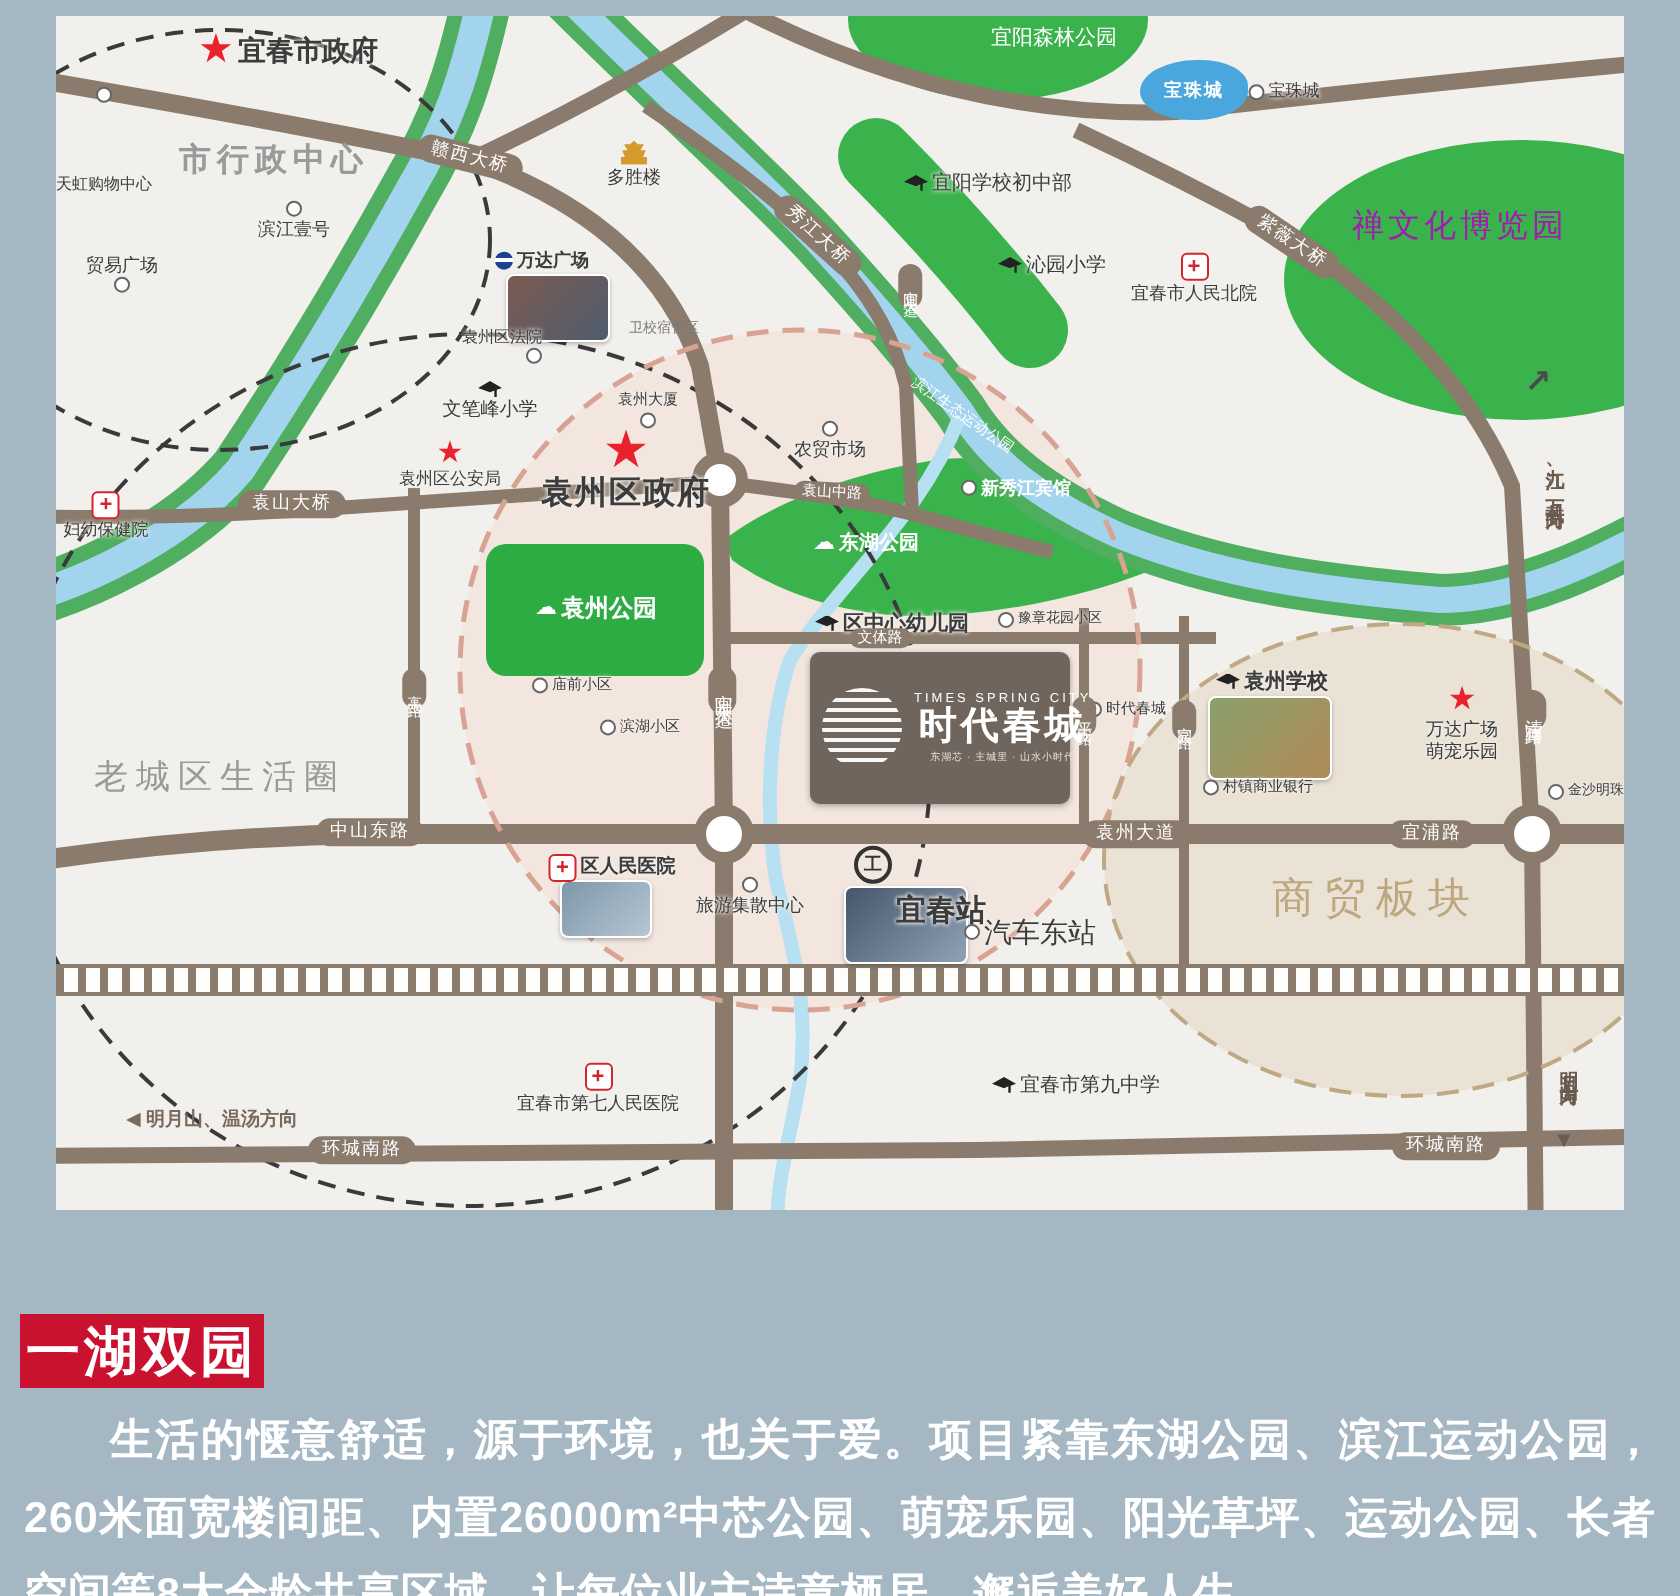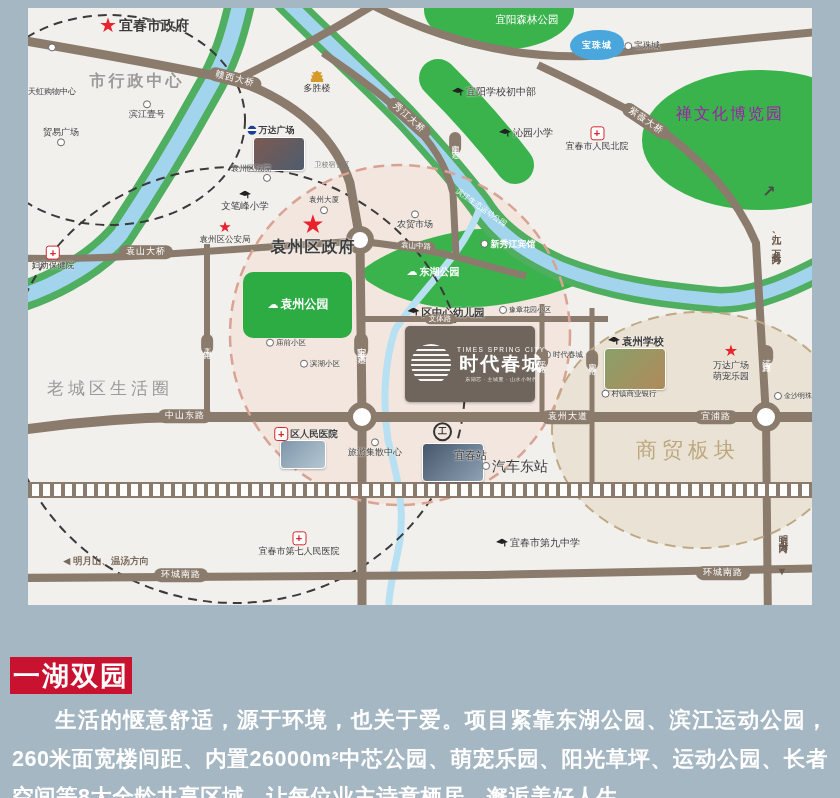--- a/index.html
+++ b/index.html
@@ -307,21 +307,21 @@
       <div class="mk row" style="left: 278px; top: 426px;">
         <span class="ic ic-cross"></span>
         <span class="lb" style="font-size: 9.5px; font-weight: bold;">区人民医院</span>
       </div>
       <div class="mk col" style="left: 347px; top: 440px;">
         <span class="ic ic-dot"></span>
         <span class="lb" style="font-size: 9px;">旅游集散中心</span>
       </div>
       <div class="mk row" style="left: 432px; top: 424px;">
         <span class="ic ic-train"></span>
-        <span class="lb" style="font-size: 11px; font-weight: normal; margin-top: 47px;">宜春站</span>
+        <span class="lb" style="font-size: 15px; font-weight: bold; margin-top: 47px;">宜春站</span>
       </div>
       <div class="mk row" style="left: 487px; top: 458px;">
         <span class="ic ic-dot"></span>
         <span class="lb" style="font-size: 14px;">汽车东站</span>
       </div>
       <div class="mk row" style="left: 660px; top: 442px;">
         <span class="lb" style="font-size: 21px; color: rgb(189, 167, 126); text-shadow: none; letter-spacing: 5px;">商贸板块</span>
       </div>
       <div class="mk col" style="left: 271px; top: 536px;">
         <span class="ic ic-cross"></span>

